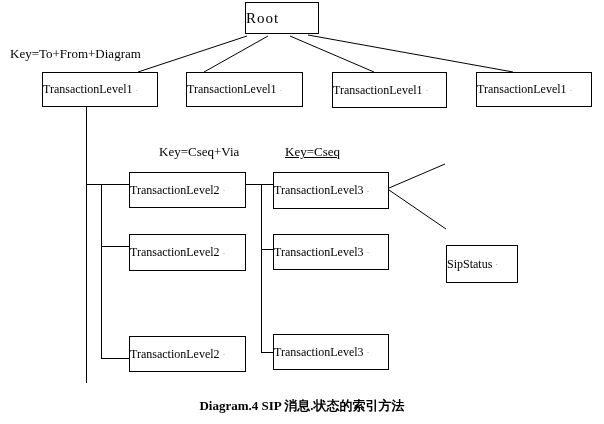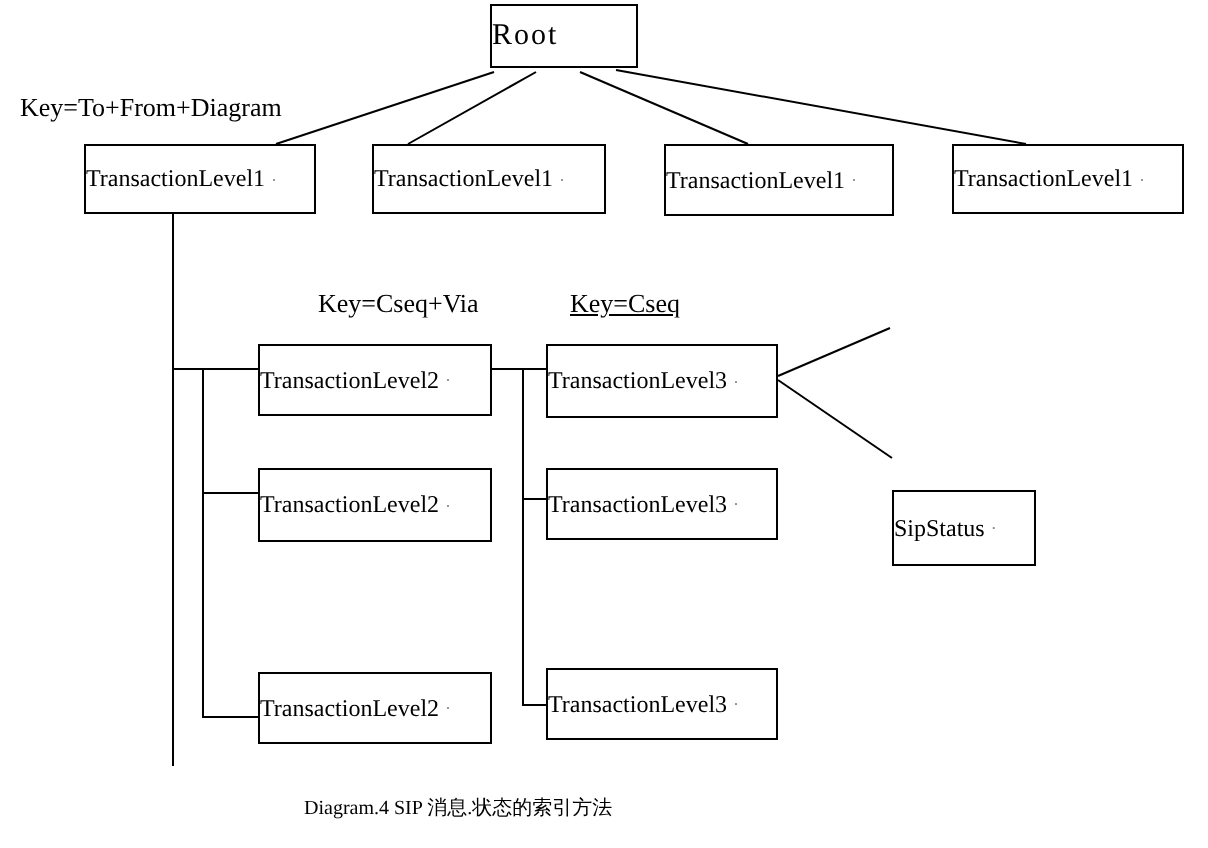--- a/index.html
+++ b/index.html
@@ -24,21 +24,22 @@
   .node .mark{opacity:.5;font-size:9px;margin-left:3px;}
   .root-node{font-size:15px;letter-spacing:1px;}
   .keylabel{
     position:absolute;
     font-size:13px;
     white-space:nowrap;
   }
   .caption{
     position:absolute;
     left:152px;top:397px;width:300px;
-    font-size:10px;font-weight:normal;
+    text-align:center;
+    font-size:13px;font-weight:bold;
     white-space:nowrap;
   }
 </style>
 </head>
 <body>
 
 <div class="canvas">
 
   <svg class="wires" viewBox="0 0 604 424" xmlns="http://www.w3.org/2000/svg">
     <g stroke="#000000" stroke-width="1" fill="none">

